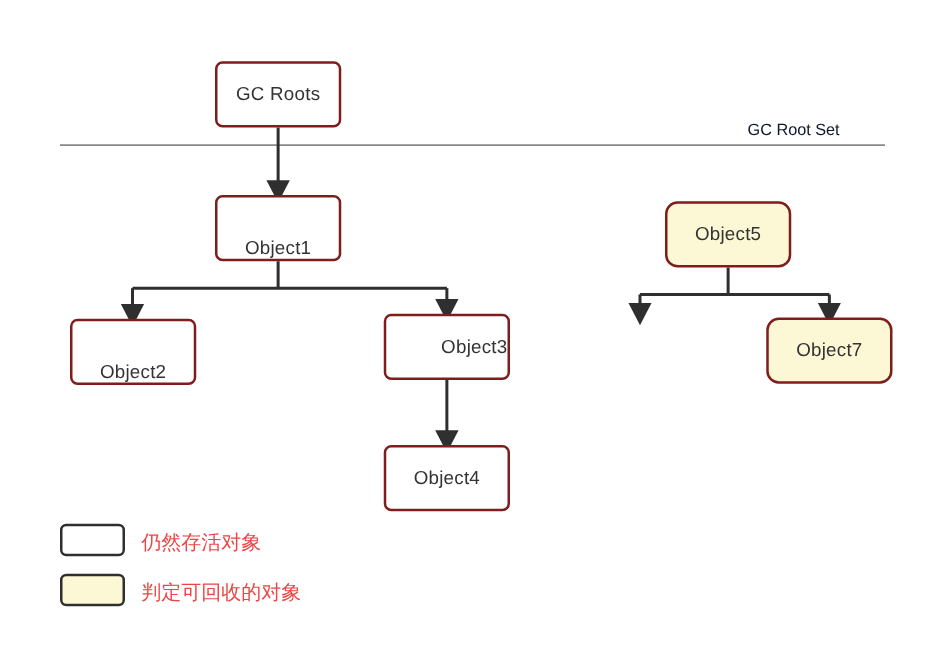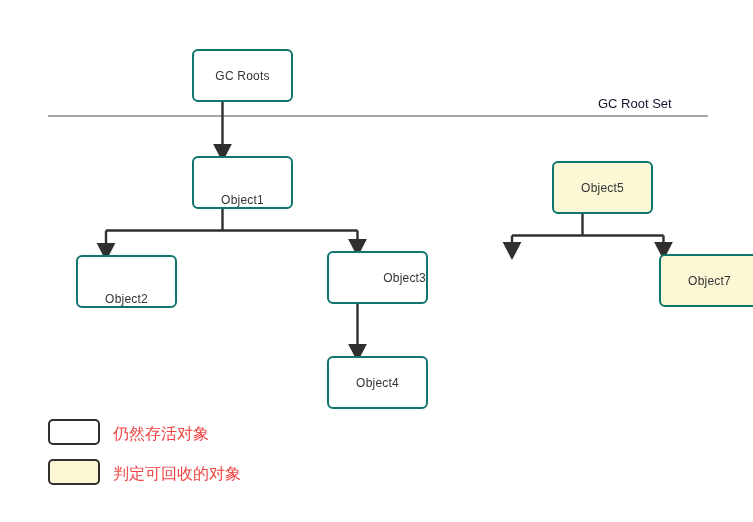--- a/index.html
+++ b/index.html
@@ -19,33 +19,33 @@
   #diagram-canvas {
     position: absolute;
     left: 0;
     top: 0;
     width: 753px;
     height: 522px;
   }
   .node-box {
     position: absolute;
     box-sizing: border-box;
-    border: 2px solid #0f766e;
+    border: 2px solid #7f1d1d;
     border-radius: 6px;
     background: #ffffff;
     display: flex;
     align-items: center;
     justify-content: center;
-    font-size: 12px;
+    font-size: 15px;
     color: #333333;
     letter-spacing: 0.2px;
-    margin-left: 20px;
   }
   .node-box.reclaimable {
     background: #fcf8d6;
+    border-radius: 10px;
   }
   .edge-layer {
     position: absolute;
     left: 0;
     top: 0;
     width: 753px;
     height: 522px;
     pointer-events: none;
   }
   #gc-root-set-label {
@@ -132,21 +132,21 @@
 
   <div class="node-box" style="left:307px; top:356px; width:101px; height:53px;">
     <span>Object4</span>
   </div>
 
   <div class="node-box reclaimable" style="left:532px; top:161px; width:101px; height:53px;">
     <span>Object5</span>
   </div>
 
 
-  <div class="node-box reclaimable" style="left:639px; top:254px; width:101px; height:53px;">
+  <div class="node-box reclaimable" style="left:613px; top:254px; width:101px; height:53px;">
     <span>Object7</span>
   </div>
 
   <div class="legend-swatch" style="left:48px; top:419px;"></div>
   <div class="legend-label" style="left:113px; top:424px;">仍然存活对象</div>
 
   <div class="legend-swatch reclaimable" style="left:48px; top:459px;"></div>
   <div class="legend-label" style="left:113px; top:464px;">判定可回收的对象</div>
 
 </div>

